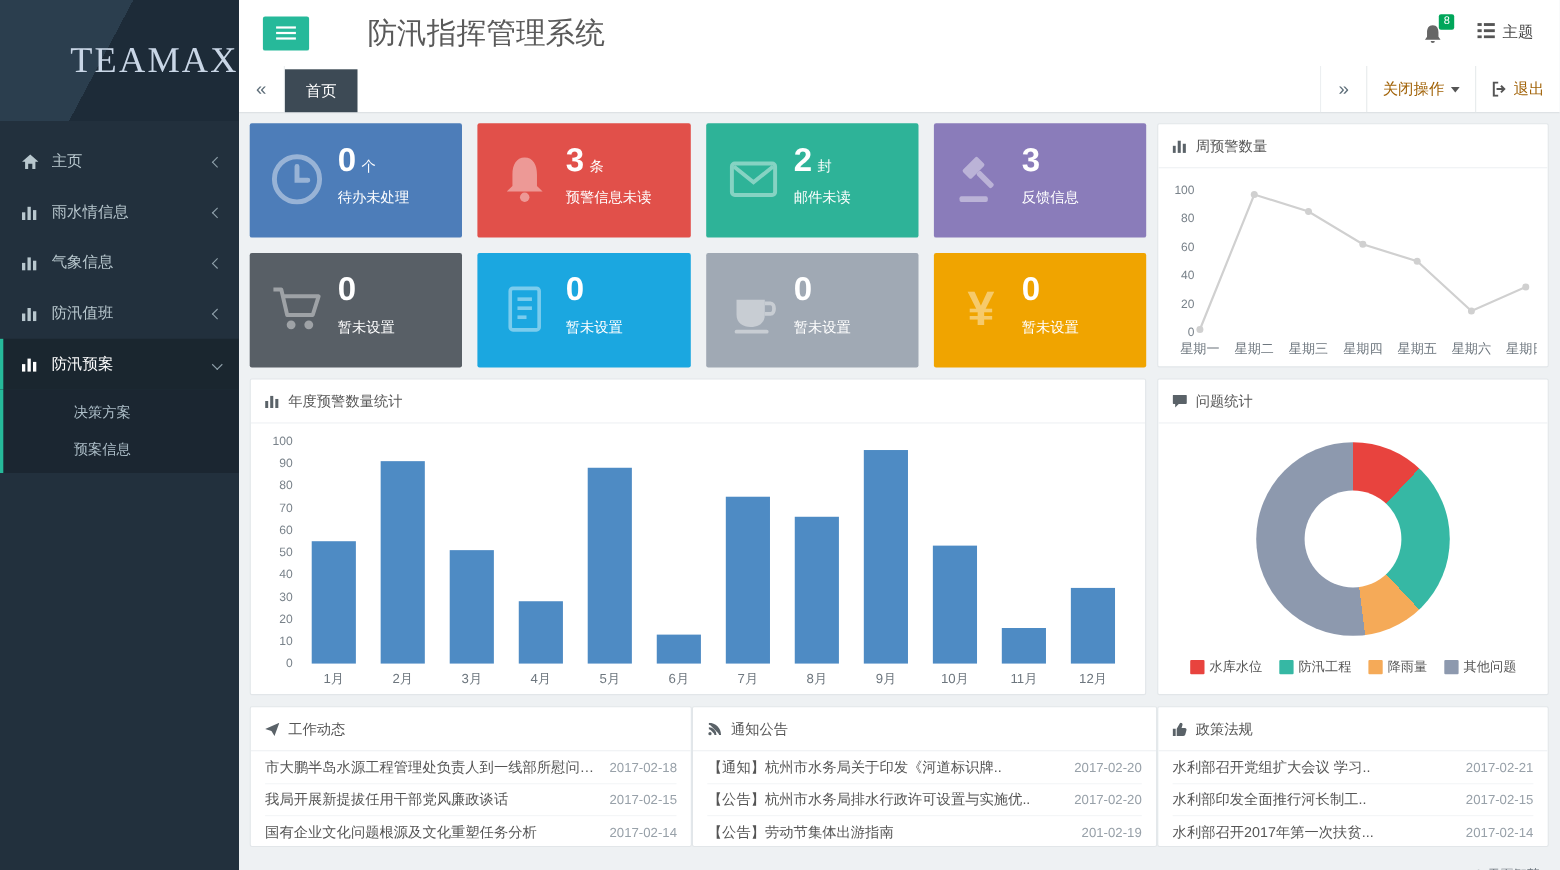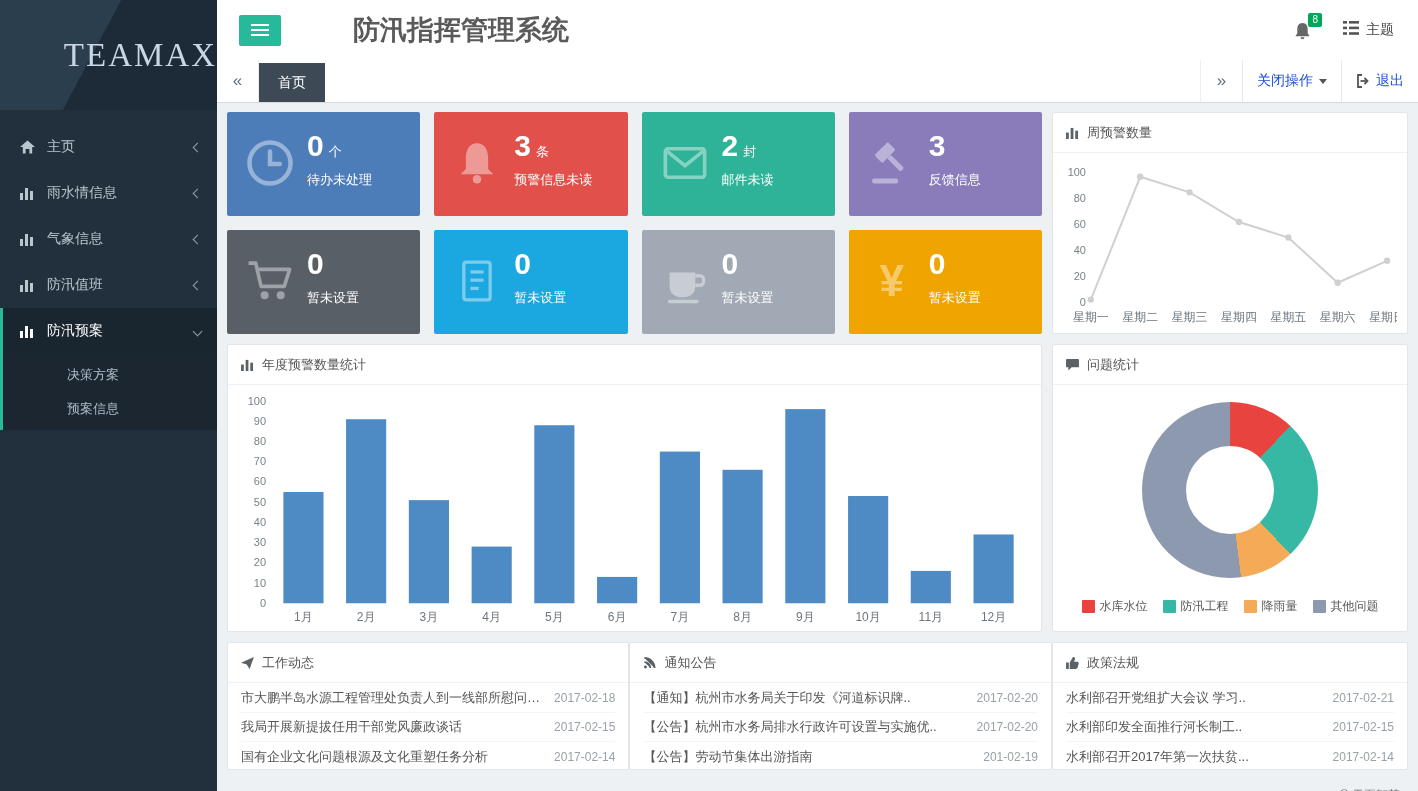--- a/index.html
+++ b/index.html
@@ -24,37 +24,37 @@
   .submenu{background:#1b2631;border-left:3px solid #26b99a;padding:4px 12px}
   .submenu-item{height:34px;display:flex;align-items:center;padding-left:52px;color:#aebfc9;font-size:13px;cursor:pointer}
 
   
   .main{margin-left:217px;height:791px;display:flex;flex-direction:column}
 
   .topbar{height:60px;background:#fff;display:flex;align-items:center;padding:0 20px;flex:0 0 auto}
   .hamburger{width:42px;height:31px;background:#26b99a;border:none;border-radius:2px;display:flex;
     flex-direction:column;justify-content:center;align-items:center;gap:3px;cursor:pointer;margin-left:2px}
   .hamburger i{display:block;width:18px;height:2px;background:#fff}
-  .app-title{font-size:27px;color:#5a5a5a;margin-left:72px;font-weight:700}
+  .app-title{font-size:27px;color:#5a5a5a;margin-left:53px;font-weight:400}
   .topbar-right{margin-left:auto;display:flex;align-items:center;gap:32px;padding-right:4px}
   .bell-wrap{position:relative;cursor:pointer}
   .badge{position:absolute;top:-8px;right:-11px;background:#00a65a;color:#fff;font-size:10px;
     line-height:1;padding:2px 4px;border-radius:2px}
   .theme-btn{display:flex;align-items:flex-start;gap:7px;color:#444;font-size:14px;cursor:pointer}
   .theme-btn svg{fill:#555}
 
   .tabbar{height:43px;background:#fff;border-bottom:1px solid #d6dbdf;display:flex;align-items:stretch;flex:0 0 auto}
   .tab-nav{width:42px;display:flex;align-items:center;justify-content:center;color:#5f6f7a;font-size:17px;
     cursor:pointer;border-right:1px solid #eceff1}
   .tab-nav.right{border-right:none;border-left:1px solid #eceff1}
   .tab-active{background:#3d4a55;color:#fff;padding:0 19px;display:flex;align-items:center;font-size:14px;
     margin-top:3px;cursor:pointer}
   .tabbar-right{margin-left:auto;display:flex;align-items:stretch}
   .tab-tool{display:flex;align-items:center;gap:6px;padding:0 14px;border-left:1px solid #e6eaec;
-    color:#1d4ed8;font-size:14px;cursor:pointer;white-space:nowrap}
+    color:#a16207;font-size:14px;cursor:pointer;white-space:nowrap}
   .caret{width:0;height:0;border-left:4px solid transparent;border-right:4px solid transparent;border-top:5px solid #555}
   .tab-tool svg{stroke:#555}
 
   
   .content{flex:1;padding:9px 10px 0;display:flex;flex-direction:column;gap:10px;overflow:hidden}
   .row1{display:grid;grid-template-columns:1fr 356px;gap:10px;height:222px}
   .row2{display:grid;grid-template-columns:1fr 356px;gap:10px;height:288px}
   .row3{display:grid;grid-template-columns:1fr 1.05fr 356px;height:128px}
 
   .tiles{display:grid;grid-template-columns:repeat(4,1fr);grid-template-rows:104px 104px;gap:14px}

